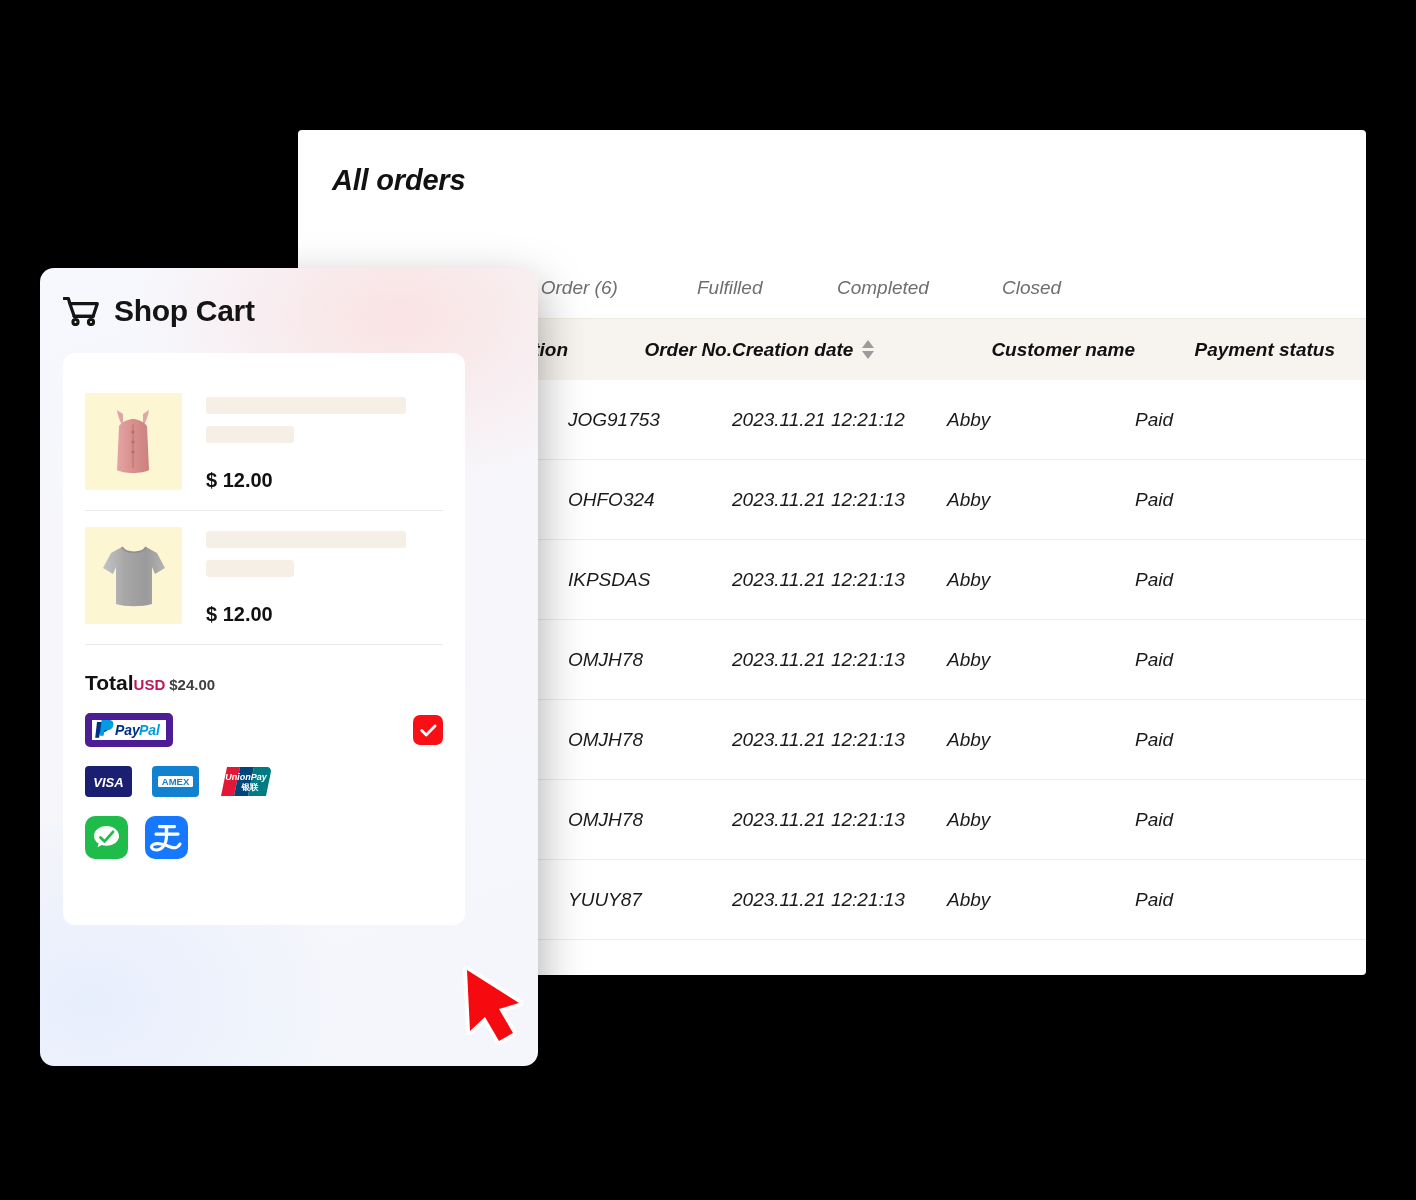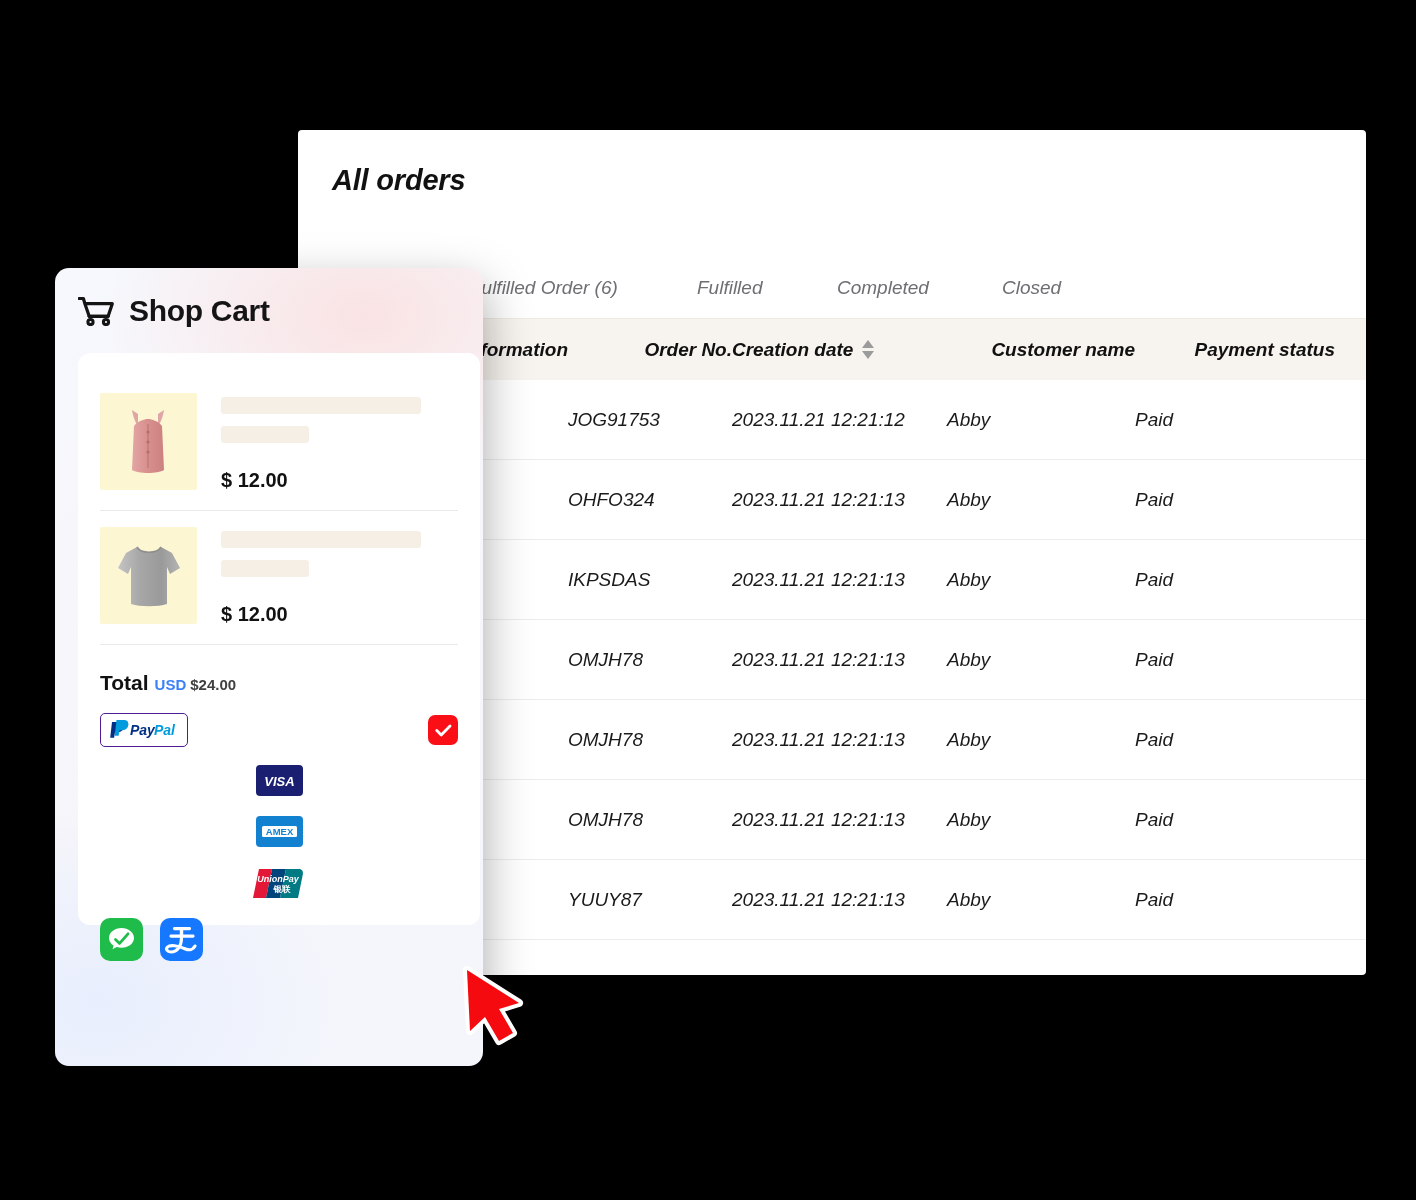--- a/index.html
+++ b/index.html
@@ -128,23 +128,23 @@
     border-left: 6px solid transparent;
     border-right: 6px solid transparent;
   }
   .sort-icon i.up   { border-bottom: 8px solid #9b9b9b; }
   .sort-icon i.down { border-top:    8px solid #9b9b9b; }
   .th-flex { display: flex; align-items: center; }
 
   
   #cart-panel {
     position: absolute;
-    left: 55px;
+    left: 40px;
     top: 268px;
-    width: 428px;
+    width: 498px;
     height: 798px;
     border-radius: 14px;
     overflow: hidden;
     background:
       radial-gradient(420px 280px at 72% 6%,  rgba(255,196,190,0.40) 0%, rgba(255,196,190,0) 62%),
       radial-gradient(420px 330px at 10% 92%, rgba(214,228,255,0.45) 0%, rgba(214,228,255,0) 60%),
       linear-gradient(160deg, #f6f8fd 0%, #f7f6fa 45%, #f4f6fc 100%);
     box-shadow: 0 18px 48px rgba(0,0,0,0.35);
   }
   #cart-header {
@@ -193,30 +193,30 @@
   .cart-divider { height: 1px; background: #e9e9e9; }
 
   #totals-row {
     display: flex;
     align-items: baseline;
     justify-content: flex-start;
     padding: 26px 0 0;
   }
   #total-label { font-size: 21px; font-weight: 700; color: #111111; }
   #total-amount { font-size: 15px; font-weight: 700; color: #404040; }
-  #total-currency { font-size: 15px; font-weight: 700; color: #3b82f6; margin-right: 4px; margin-left: 6px; }
+  #total-currency { font-size: 15px; font-weight: 700; color: #be185d; margin-right: 4px; }
 
   #pm-row-1 { display: flex; align-items: center; justify-content: space-between; margin-top: 18px; }
-  #pm-row-2 { display: flex; align-items: center; gap: 20px; margin-top: 18px; flex-direction: column; }
+  #pm-row-2 { display: flex; align-items: center; gap: 20px; margin-top: 18px; }
   #pm-row-3 { display: flex; align-items: center; gap: 17px; margin-top: 18px; }
 
   .pm { display: block; flex: none; }
   .paypal-box {
     width: 88px; height: 34px;
-    border: 1px solid #4c1d95; border-radius: 5px;
+    border: 7px solid #4c1d95; border-radius: 5px;
     background: #fff;
     display:flex; align-items:center; justify-content:center;
     cursor: pointer;
   }
   .check-box {
     width: 30px; height: 30px;
     background: #fa0f16;
     border-radius: 7px;
     display:flex; align-items:center; justify-content:center;
     cursor: pointer;

